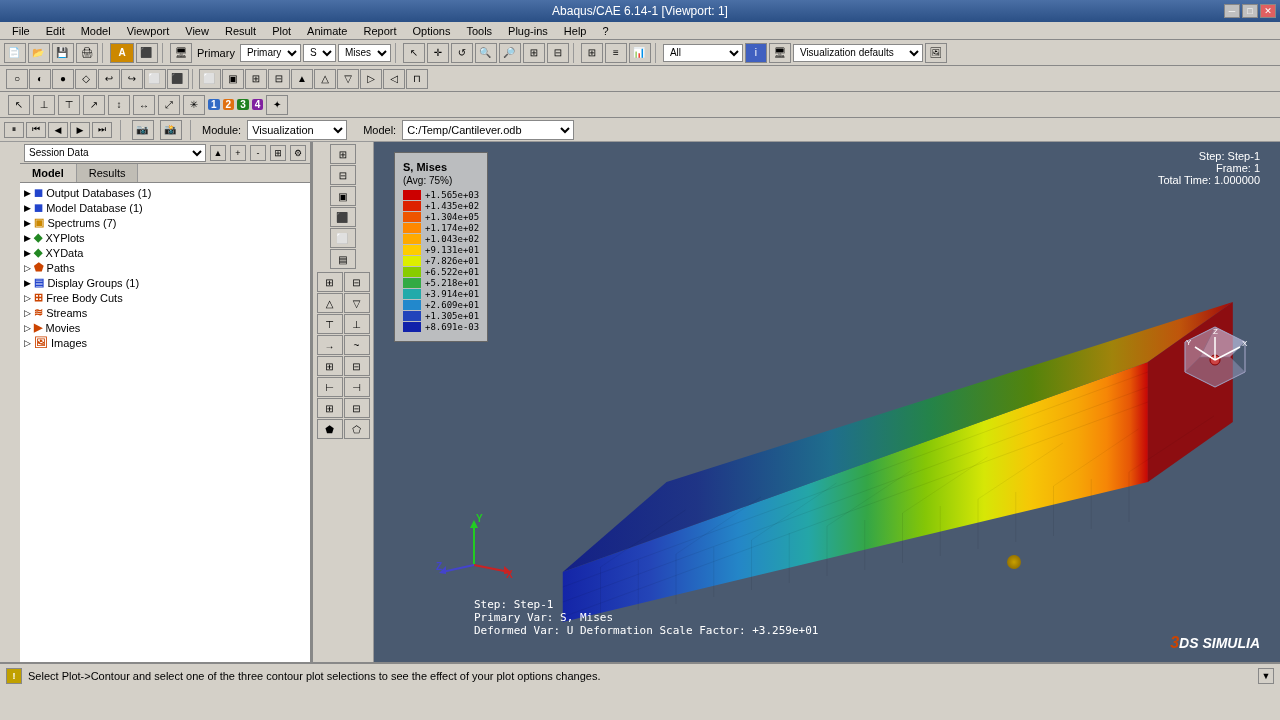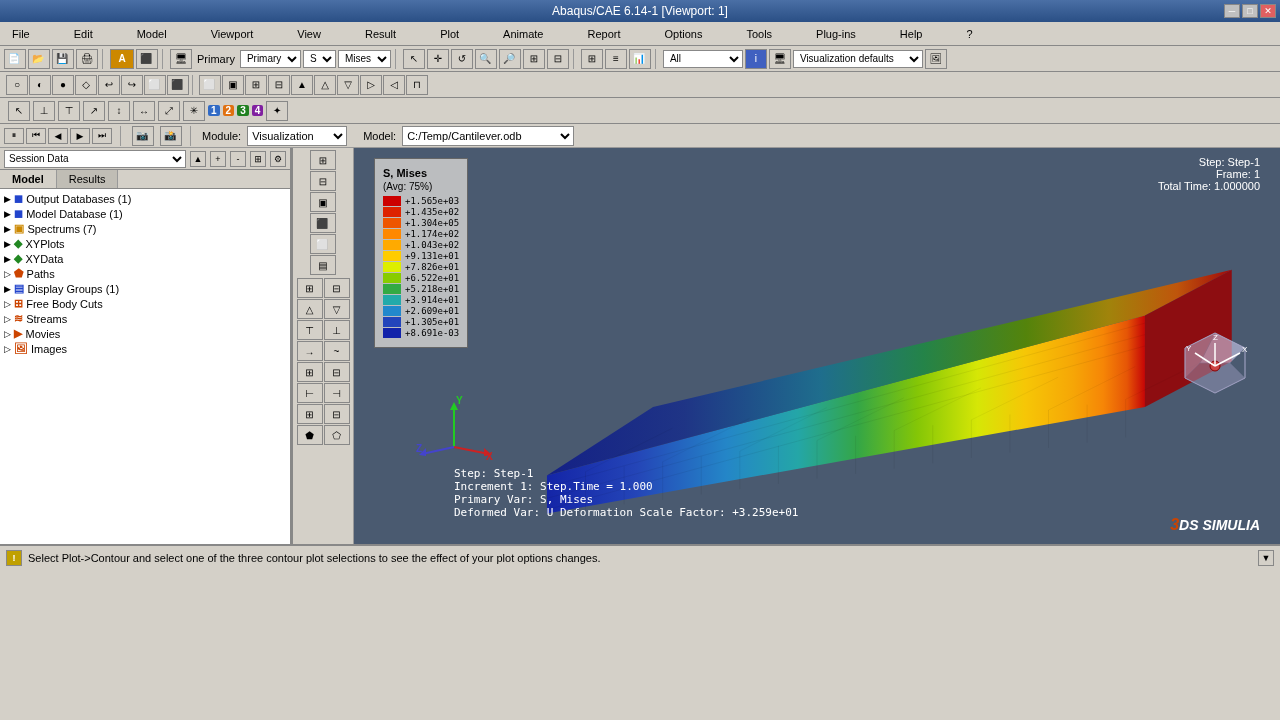--- a/index.html
+++ b/index.html
@@ -32,23 +32,22 @@
       display: flex; align-items: center; justify-content: center;
       cursor: pointer;
     }
 
     
     #menu-bar {
       background: #d4d0c8;
       border-bottom: 1px solid #888;
       display: flex;
       align-items: center;
-      height: 24px;
+      height: 18px;
       padding: 0 4px;
-      gap: 28px;
     }
     .menu-item {
       padding: 1px 8px;
       cursor: pointer;
       font-size: 11px;
     }
 
     
     #toolbar1 {
       background: #d4d0c8;
@@ -446,21 +445,21 @@
   <span style="font-size:11px;">Module:</span>
   <select class="module-select" style="width:100px;">
     <option>Visualization</option>
   </select>
   <span style="font-size:11px; margin-left:10px;">Model:</span>
   <select class="module-select" style="width:172px;">
     <option>C:/Temp/Cantilever.odb</option>
   </select>
 </div>
 
-<div id="main-area" style="height: 396px;">
+<div id="main-area" style="height: 520px; margin-left: 20px;">
 
   <div id="left-panel">
     <div id="session-header">
       <select class="session-select">
         <option>Session Data</option>
       </select>
       <div class="icon-btn">▲</div>
       <div class="icon-btn">+</div>
       <div class="icon-btn">-</div>
       <div class="icon-btn">⊞</div>
@@ -746,21 +745,20 @@
         <text x="72" y="68" fill="#cc2222" font-size="10" font-weight="bold">X</text>
 
         <line x1="40" y1="55" x2="8" y2="62" stroke="#4444cc" stroke-width="2"></line>
         <polygon points="5,63 12,56 12,64" fill="#4444cc"></polygon>
         <text x="2" y="60" fill="#4444cc" font-size="10" font-weight="bold">Z</text>
       </svg>
     </div>
 
     <div id="step-info" style="bottom:25px; left:100px; color:white; font-size:11px; font-family: monospace;">
       <div>Step: Step-1</div>
-      <div>Increment    1: Step.Time =    1.000</div>
       <div>Primary Var: S, Mises</div>
       <div>Deformed Var: U   Deformation Scale Factor: +3.259e+01</div>
     </div>
 
     <div id="simulia-logo">
       <span style="color:#cc4400; font-size:16px;">3</span><span style="color:white; font-size:14px; font-style:italic;">DS SIMULIA</span>
     </div>
 
     <div id="cursor-dot"></div>
   </div>

